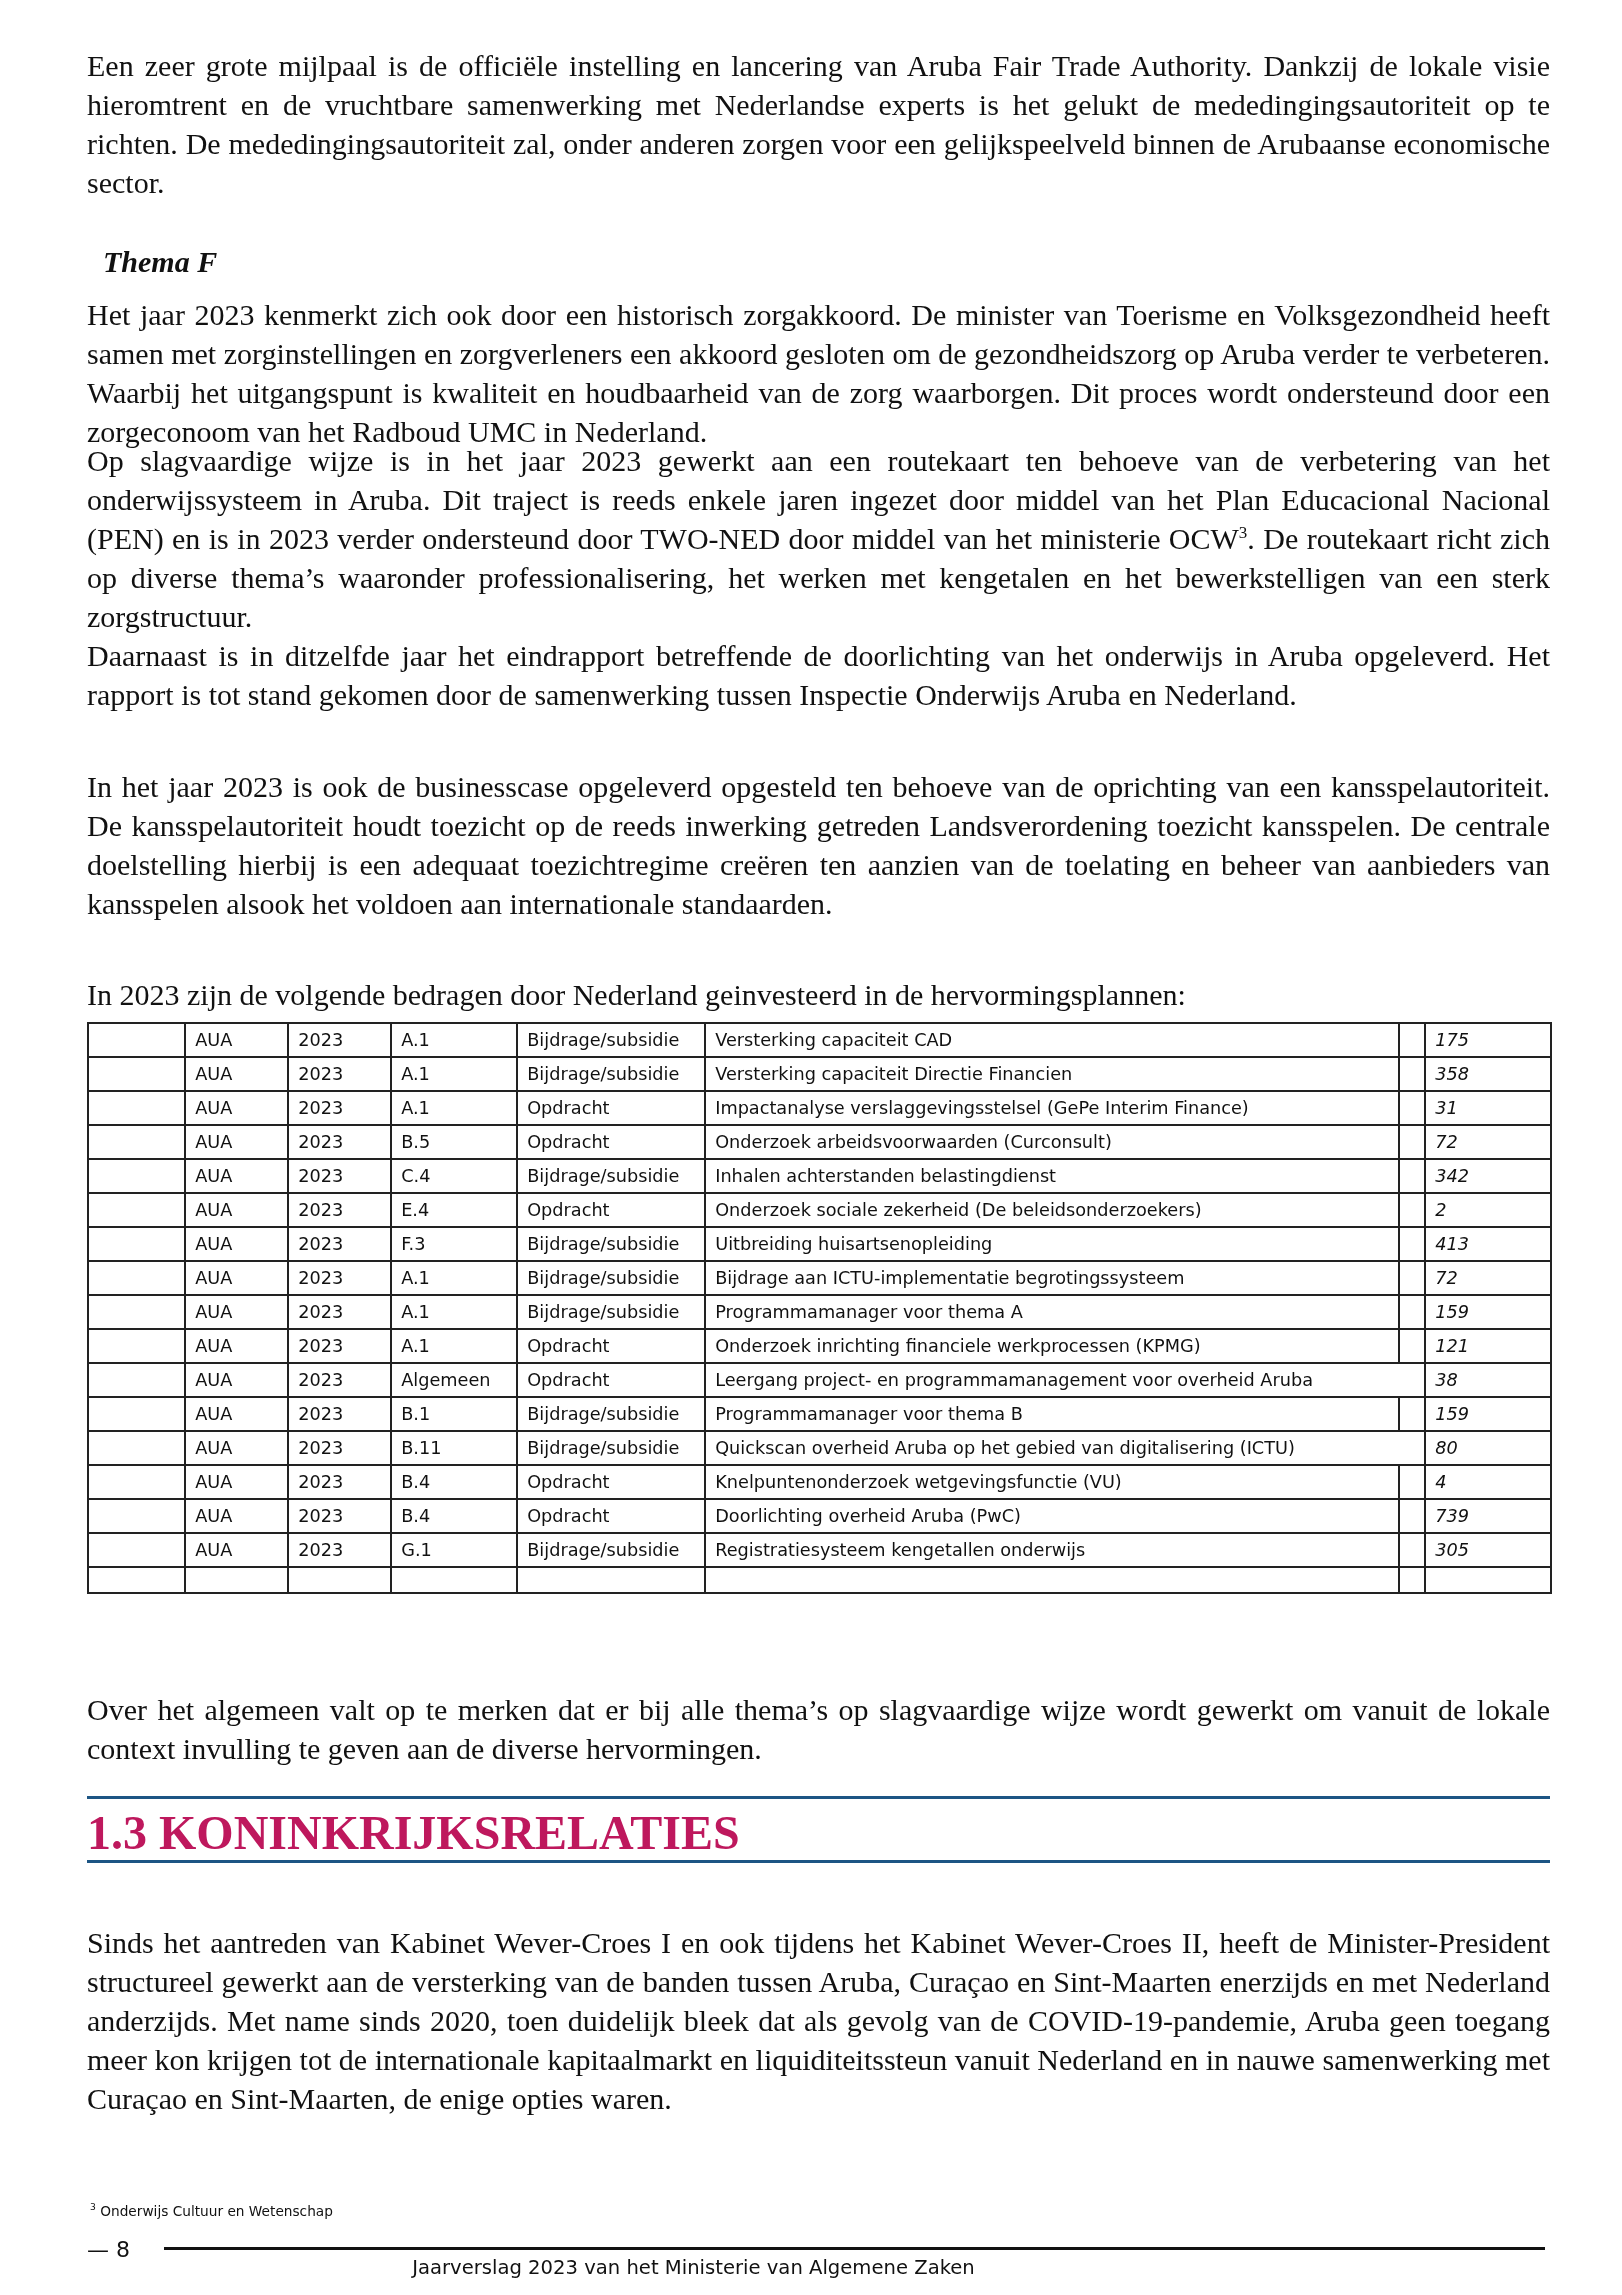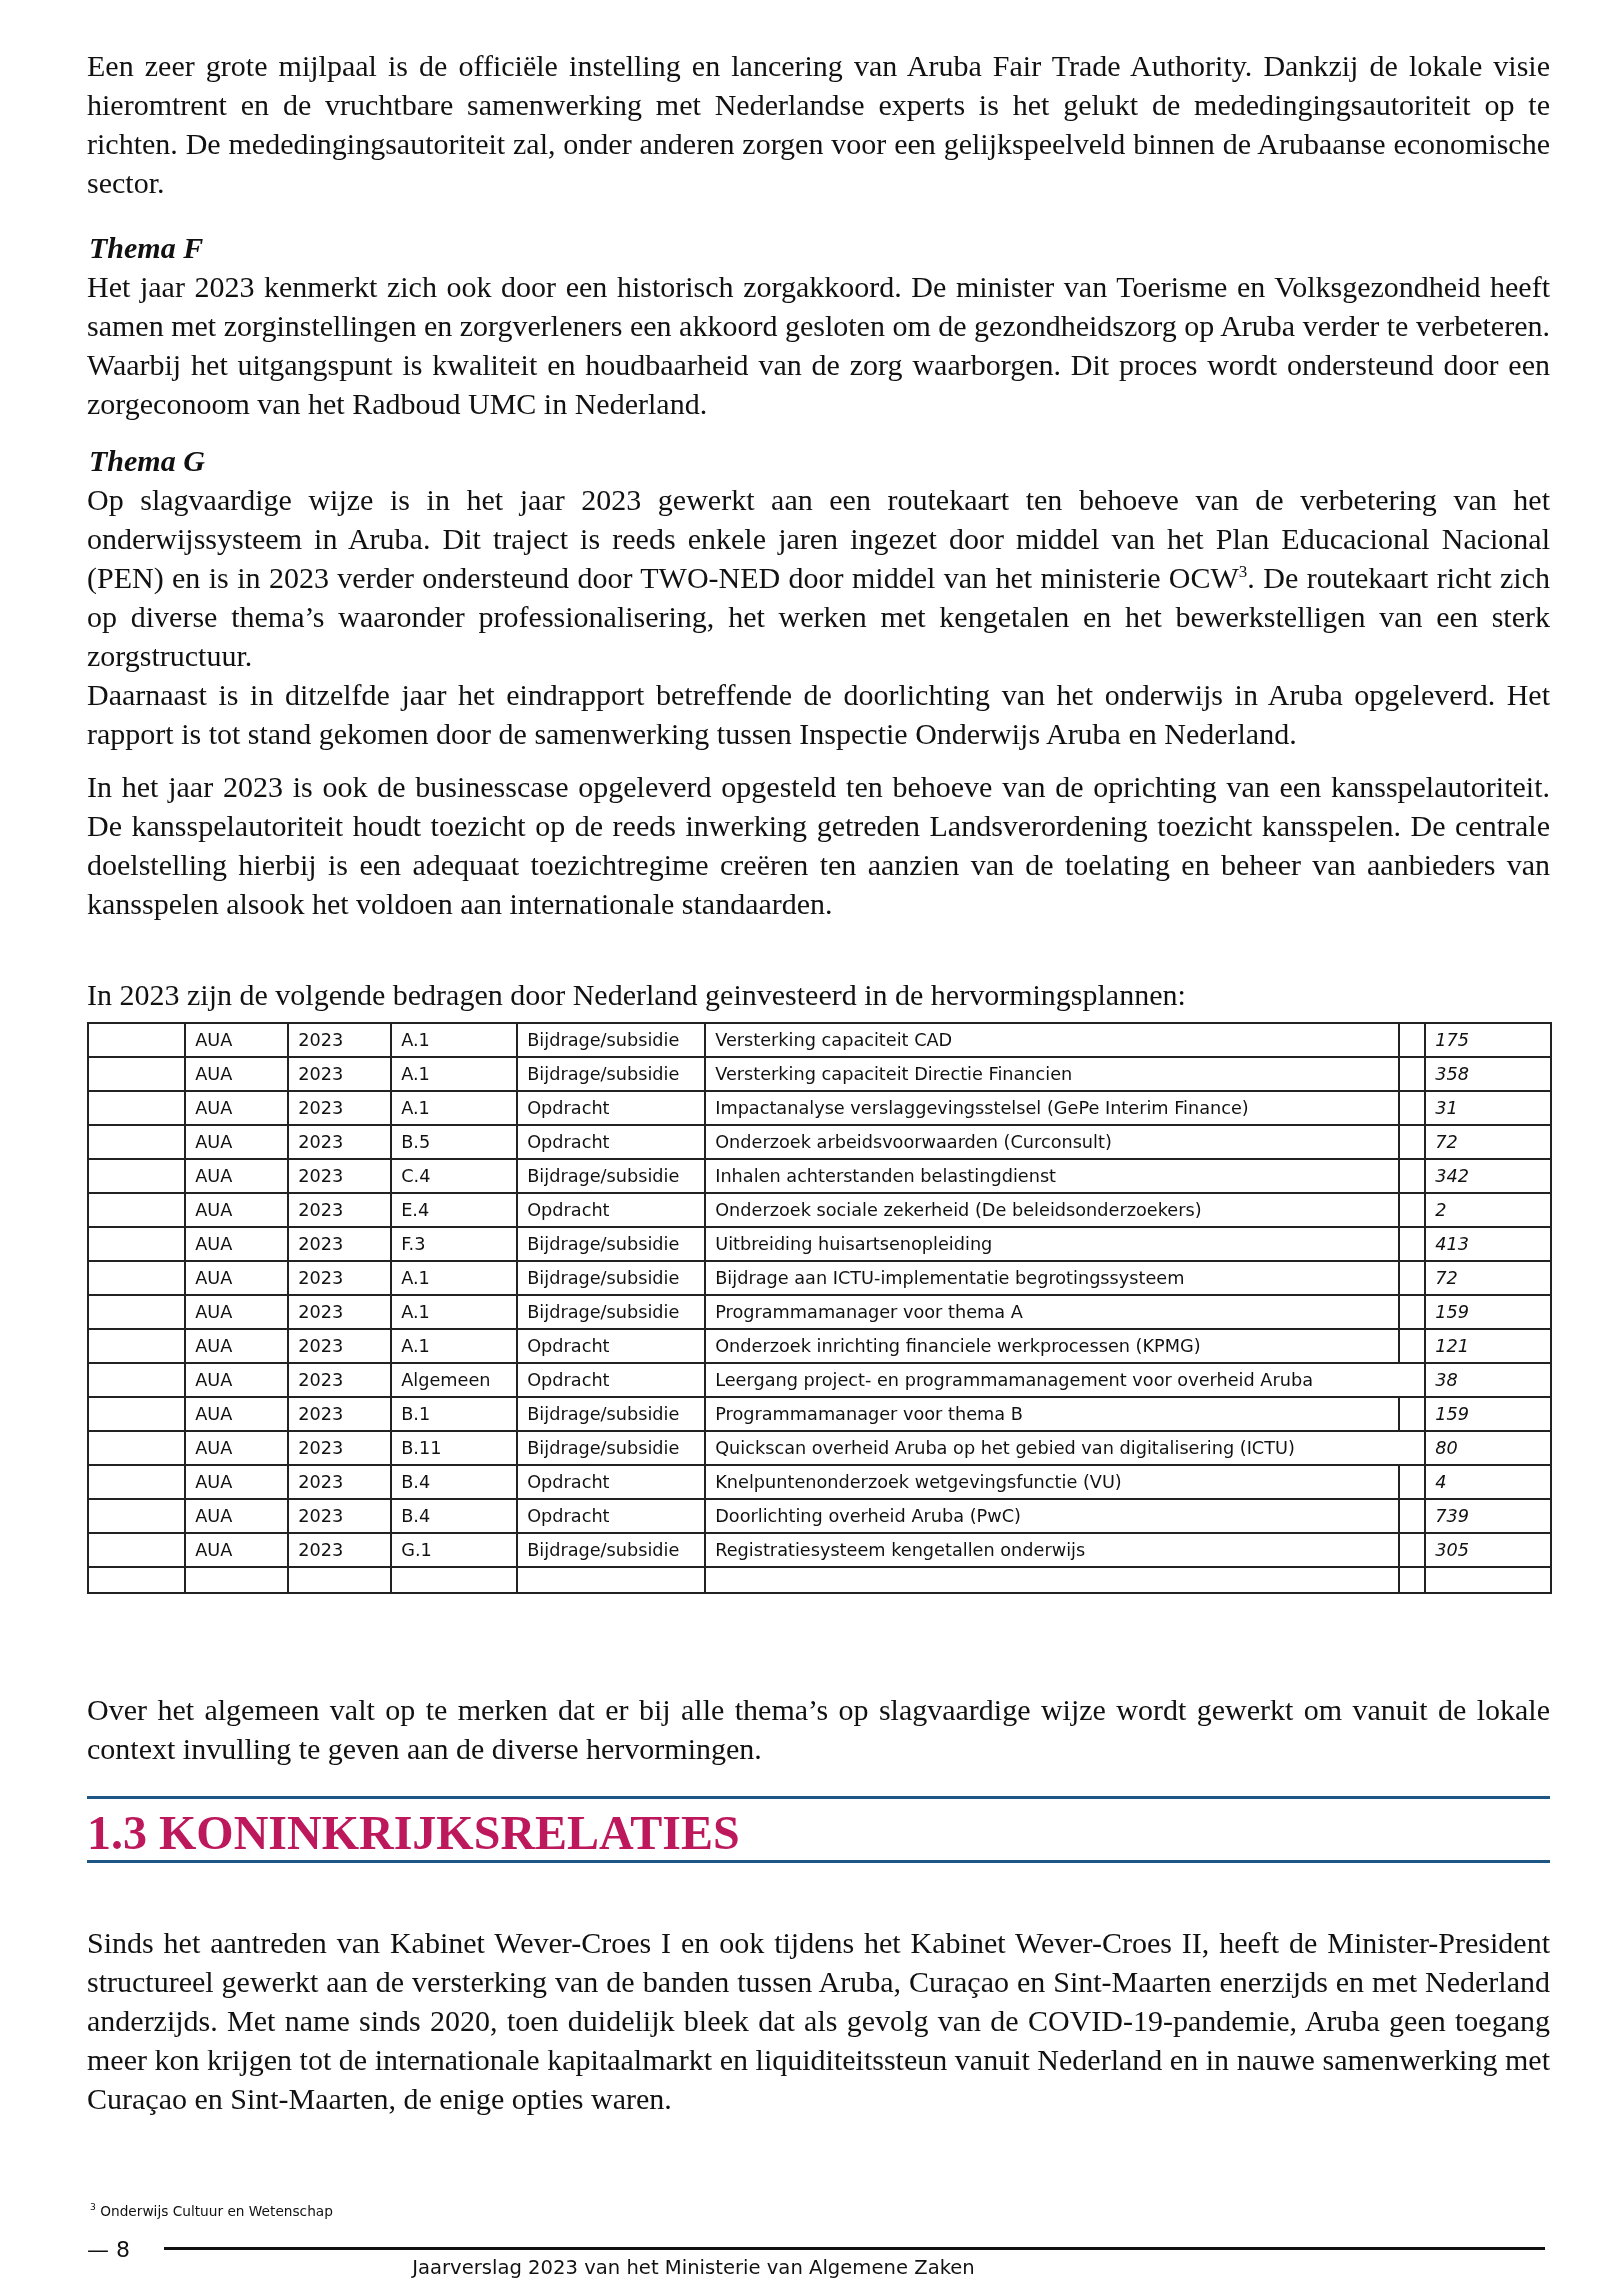--- a/index.html
+++ b/index.html
@@ -1,19 +1,19 @@
 <!DOCTYPE html>
 <html style="font-size:10.5px"><head>
 <meta charset="utf-8">
 <style>
   html, body { margin:0; padding:0; background:#ffffff; }
   body { width:1623px; height:2295px; position:relative; overflow:hidden; color:#111; }
   .page { position:absolute; left:87px; top:0; width:1463px; }
   .p { font-family:"Liberation Serif", serif; font-size:30px; line-height:39px; text-align:justify; text-align-last:left; margin:0; }
-  .thema { font-family:"Liberation Serif", serif; font-style:italic; font-weight:bold; font-size:30px; line-height:35px; margin:2px; }
+  .thema { font-family:"Liberation Serif", serif; font-style:italic; font-weight:bold; font-size:30px; line-height:35px; margin:16px; }
   .blk { position:absolute; left:0; width:1463px; }
   sup { font-size:17px; line-height:0; }
   table.inv { position:absolute; left:0; top:1022px; width:1463px; border-collapse:collapse; font-family:"DejaVu Sans", sans-serif; font-size:17.7px; table-layout:fixed; }
   table.inv td { border:2px solid #222; height:32px; padding:0 9.2px; white-space:nowrap; overflow:hidden; vertical-align:middle; }
   table.inv td.num { text-align:left; padding-right:6.5px;font-style:italic; }
   table.inv tr.empty td { height:23.6px; }
   table.inv tr.total td { height:34px; }
   .totaal { font-family:"Liberation Serif", serif; font-weight:bold; font-size:29px; color:#0e4a78; padding-left:6.5px !important; }
   .rule { position:absolute; left:0; width:1463px; height:3.3px; background:#1d5584; }
   .h1 { position:absolute; left:0; top:1807px; font-family:"Liberation Serif", serif; font-weight:bold; font-size:48px; color:#be185d; line-height:52px; }
@@ -30,21 +30,20 @@
   <div class="blk" style="top:46px;">
     <p class="p">Een zeer grote mijlpaal is de officiële instelling en lancering van Aruba Fair Trade Authority.  Dankzij de lokale visie hieromtrent en de vruchtbare samenwerking met Nederlandse experts is het gelukt de mededingingsautoriteit op te richten. De mededingingsautoriteit zal, onder anderen zorgen voor een gelijkspeelveld binnen de Arubaanse economische sector.</p>
   </div>
 
   <div class="blk" style="top:228px;">
     <p class="thema">Thema F</p>
     <p class="p">Het jaar 2023 kenmerkt zich ook door een historisch zorgakkoord. De minister van Toerisme en Volksgezondheid heeft samen met zorginstellingen en zorgverleners een akkoord gesloten om de gezondheidszorg op Aruba verder te verbeteren. Waarbij het uitgangspunt is kwaliteit en houdbaarheid van de zorg waarborgen.  Dit proces wordt ondersteund door een zorgeconoom van het Radboud UMC in Nederland.</p>
   </div>
 
   <div class="blk" style="top:441px;">
-    <p class="thema">Thema G</p>
     <p class="p"><span>Op slagvaardige wijze is in het jaar 2023 gewerkt aan een routekaart ten behoeve van de verbetering van het onderwijssysteem in Aruba. Dit traject is reeds enkele jaren ingezet door middel van het Plan Educacional Nacional (PEN) en is in 2023 verder ondersteund door TWO-NED door middel van het ministerie OCW</span><sup>3</sup><span>. De routekaart richt zich op diverse thema’s waaronder professionalisering, het werken met kengetalen en het bewerkstelligen van een sterk zorgstructuur.</span></p>
     <p class="p">Daarnaast is in ditzelfde jaar het eindrapport betreffende de doorlichting van het onderwijs in Aruba opgeleverd. Het rapport is tot stand gekomen door de samenwerking tussen Inspectie Onderwijs Aruba en Nederland.</p>
   </div>
 
   <div class="blk" style="top:767px;">
     <p class="p">In het jaar 2023 is ook de businesscase opgeleverd opgesteld ten behoeve van de oprichting van een kansspelautoriteit. De kansspelautoriteit houdt toezicht op de reeds inwerking getreden Landsverordening toezicht kansspelen. De centrale doelstelling hierbij is een adequaat toezichtregime creëren ten aanzien van de toelating en beheer van aanbieders van kansspelen alsook het voldoen aan internationale standaarden.</p>
   </div>
 
   <div class="blk" style="top:975px;">
     <p class="p">In 2023 zijn de volgende bedragen door Nederland geinvesteerd in de hervormingsplannen:</p>

